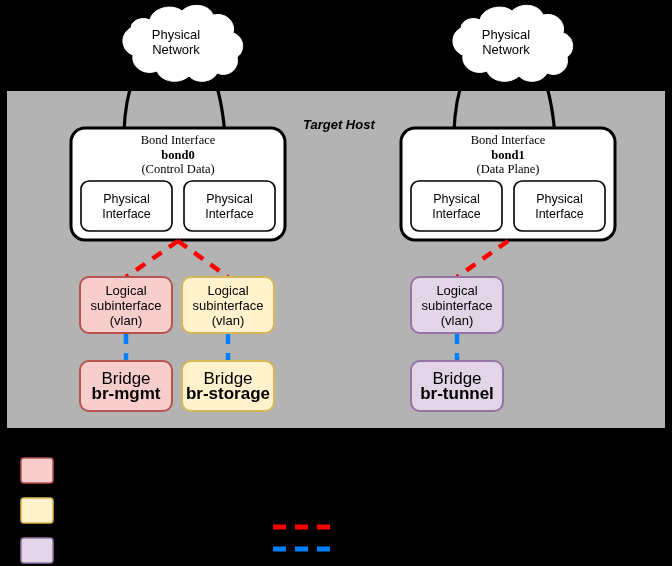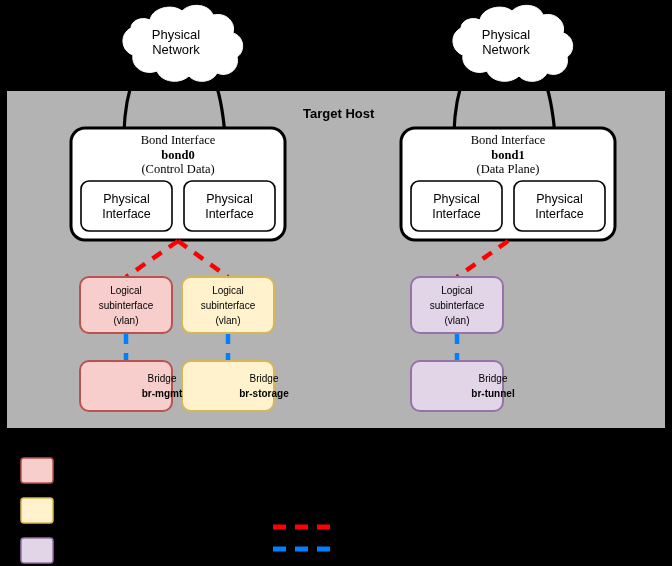--- a/index.html
+++ b/index.html
@@ -39,27 +39,26 @@
   .bond-label {
     font-size: 12.5px;
     line-height: 14.5px;
     font-family: Liberation Serif, serif;
   }
   .phys-label {
     font-size: 12.5px;
     line-height: 15px;
   }
   .vlan-label {
-    font-size: 10px;
+    font-size: 13px;
     line-height: 15px;
   }
   .bridge-label {
-    font-size: 10px;
-    line-height: 15px;
-    padding-left: 36px;
+    font-size: 17px;
+    line-height: 15px;
   }
   .bold {
     font-weight: bold;
   }
   .host-title {
     position: absolute;
     font-size: 13px;
     font-weight: bold;
     color: #000000;
   }
@@ -137,21 +136,21 @@
     <rect x="411" y="361" width="92" height="50" rx="9" ry="9" fill="#e1d5e7" stroke="#9673a6" stroke-width="2"></rect>
 
     <rect x="21" y="458" width="32" height="25" rx="3" ry="3" fill="#f8cecc" stroke="#b85450" stroke-width="1.5"></rect>
     <rect x="21" y="498" width="32" height="25" rx="3" ry="3" fill="#fff2cc" stroke="#d6b656" stroke-width="1.5"></rect>
     <rect x="21" y="538" width="32" height="25" rx="3" ry="3" fill="#e1d5e7" stroke="#9673a6" stroke-width="1.5"></rect>
 
     <line x1="273" y1="527" x2="337" y2="527" stroke="#ff0000" stroke-width="5" stroke-dasharray="13 9"></line>
     <line x1="273" y1="549" x2="337" y2="549" stroke="#0080ff" stroke-width="5" stroke-dasharray="13 9"></line>
   </svg>
 
-  <div class="host-title" style="left:303px; top:106px;">Target Host</div>
+  <div class="host-title" style="left:303px; top:117px;font-style:italic;">Target Host</div>
 
   <div class="node-label cloud-label" style="left:130px; top:20px; width:92px; height:44px;">
     <span>Physical</span>
     <span>Network</span>
   </div>
   <div class="node-label cloud-label" style="left:460px; top:20px; width:92px; height:44px;">
     <span>Physical</span>
     <span>Network</span>
   </div>
 

